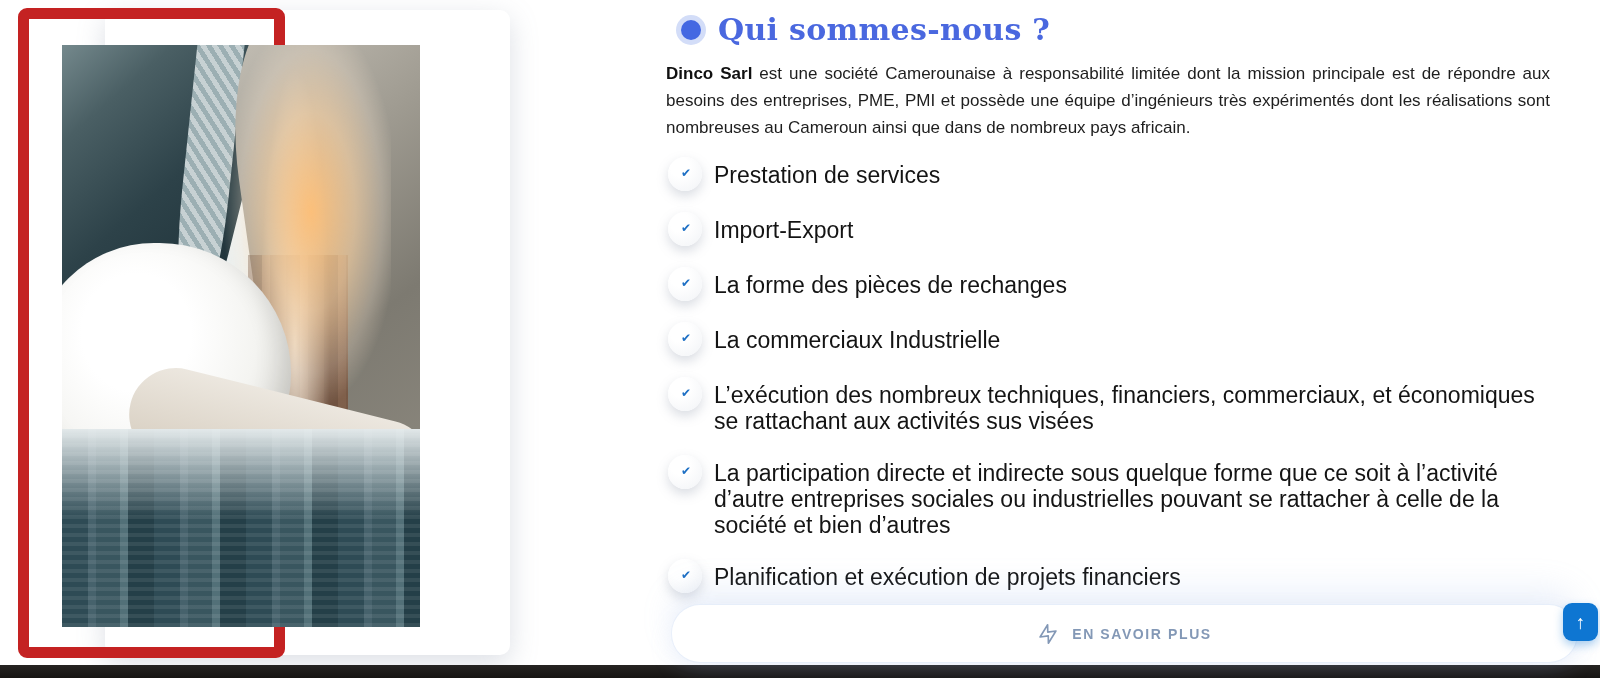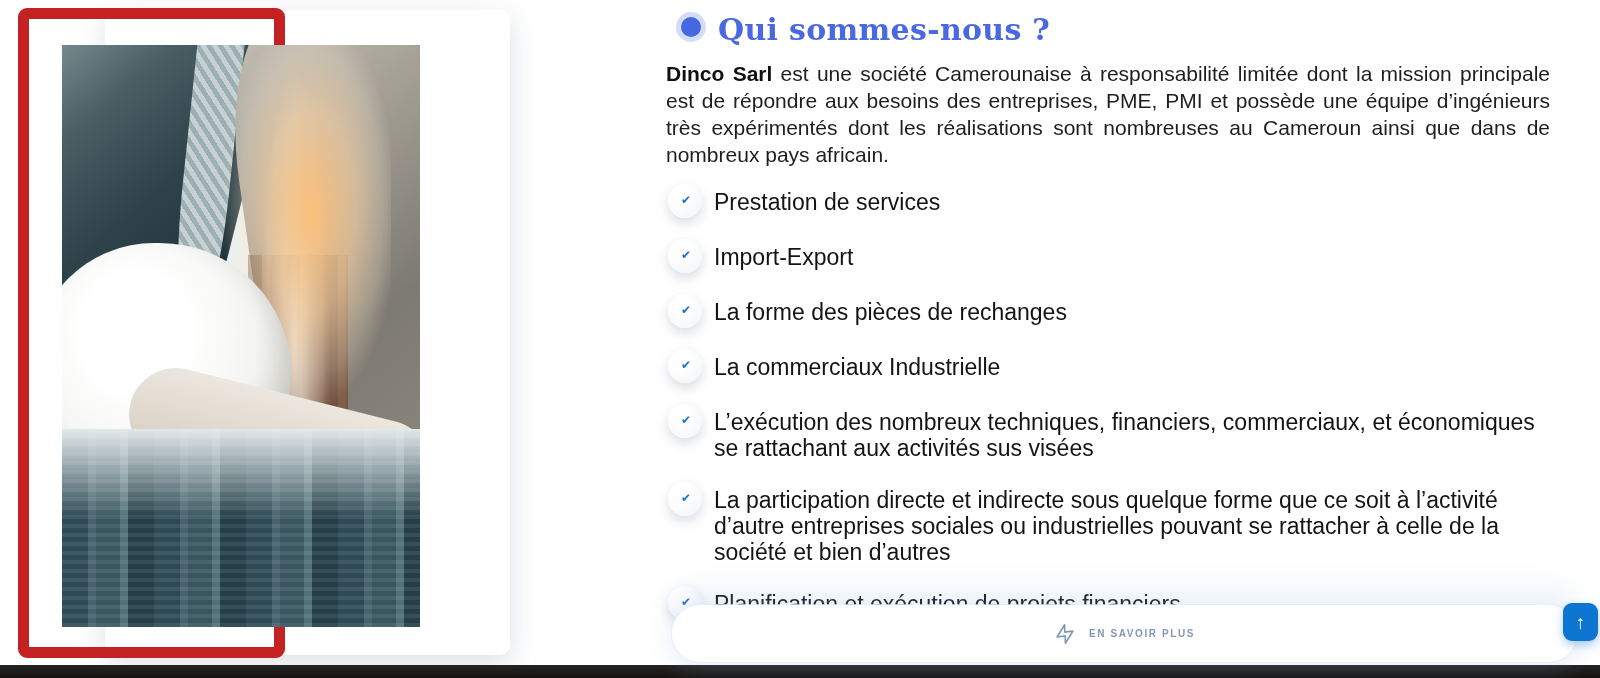--- a/index.html
+++ b/index.html
@@ -53,45 +53,45 @@
   .ph-hand{left:4%;top:72%;width:34%;height:20%;
     background:radial-gradient(ellipse at 40% 40%,#efeae2 40%,#d8d1c3 100%);
     border-radius:50% 50% 45% 55%;transform:rotate(10deg);}
   .ph-city{left:0;bottom:0;width:100%;height:34%;
     background:
       linear-gradient(180deg,rgba(236,241,242,.95) 0%,rgba(236,241,242,0) 45%),
       repeating-linear-gradient(0deg,rgba(255,255,255,.08) 0 4px,rgba(0,0,0,0) 4px 9px),
       repeating-linear-gradient(90deg,#2e4b55 0 26px,#46626c 26px 34px,#39565f 34px 58px,#527078 58px 66px,#243f48 66px 92px);}
   
   .content{position:absolute;left:666px;top:8px;width:886px;z-index:4;}
-  .heading{display:flex;gap:12px;margin:4px 0 13px 0;}
+  .heading{display:flex;align-items:center;gap:12px;margin:4px 0 13px 0;}
   .dot-icon{width:30px;height:30px;border-radius:50%;background:#d3ddf8;
     display:flex;align-items:center;justify-content:center;margin-left:10px;flex:0 0 30px;}
   .dot-inner{width:20px;height:20px;border-radius:50%;background:#4468e2;}
   h2.title{margin:0;font-family:"DejaVu Serif","Liberation Serif",serif;
     font-weight:bold;font-size:30px;color:#4a68df;letter-spacing:.3px;}
-  .intro{margin:0;width:884px;text-align:justify;font-size:21px;
+  .intro{margin:0;width:884px;text-align:justify;font-size:17px;
     line-height:27px;color:#1e1e1e;}
   .intro b{font-weight:bold;color:#101010;}
   ul.services{list-style:none;margin:21px 0 0 2px;padding:0;}
   li.service{display:flex;align-items:flex-start;gap:12px;margin-bottom:26px;}
   .check-circle{width:34px;height:34px;flex:0 0 34px;border-radius:50%;
     background:radial-gradient(circle at 35% 30%,#ffffff 30%,#f1f3f6 100%);
     box-shadow:0 5px 12px rgba(120,130,150,.28);
     display:flex;align-items:center;justify-content:center;margin-top:-5px;}
   .check-glyph{color:#1d6fc4;font-size:12px;line-height:12px;transform:translate(1px,-1px);}
   .service-label{font-size:23px;line-height:26px;color:#141414;max-width:828px;}
   
   .cta-card{
     position:absolute;left:672px;top:605px;width:905px;height:57px;
     background:#ffffff;border-radius:28px;border:0;cursor:pointer;
     box-shadow:0 0 0 1px rgba(228,236,250,.7),0 -16px 32px rgba(150,175,230,.18),0 10px 24px rgba(150,175,230,.16);
     display:flex;align-items:center;justify-content:center;gap:13px;z-index:5;
   }
-  .cta-label{color:#8398b6;font-weight:bold;font-size:10px;letter-spacing:1.6px;}
+  .cta-label{color:#8398b6;font-weight:bold;font-size:14px;letter-spacing:1.6px;}
   .bolt{transform:rotate(-8deg);}
   
   .scroll-top{
     position:absolute;left:1563px;top:603px;width:35px;height:38px;
     background:#0e76d2;border:0;border-radius:9px;cursor:pointer;
     color:#ffffff;font-size:19px;line-height:1;display:flex;
     align-items:center;justify-content:center;z-index:6;
     box-shadow:0 4px 10px rgba(14,118,210,.35);
   }
   

